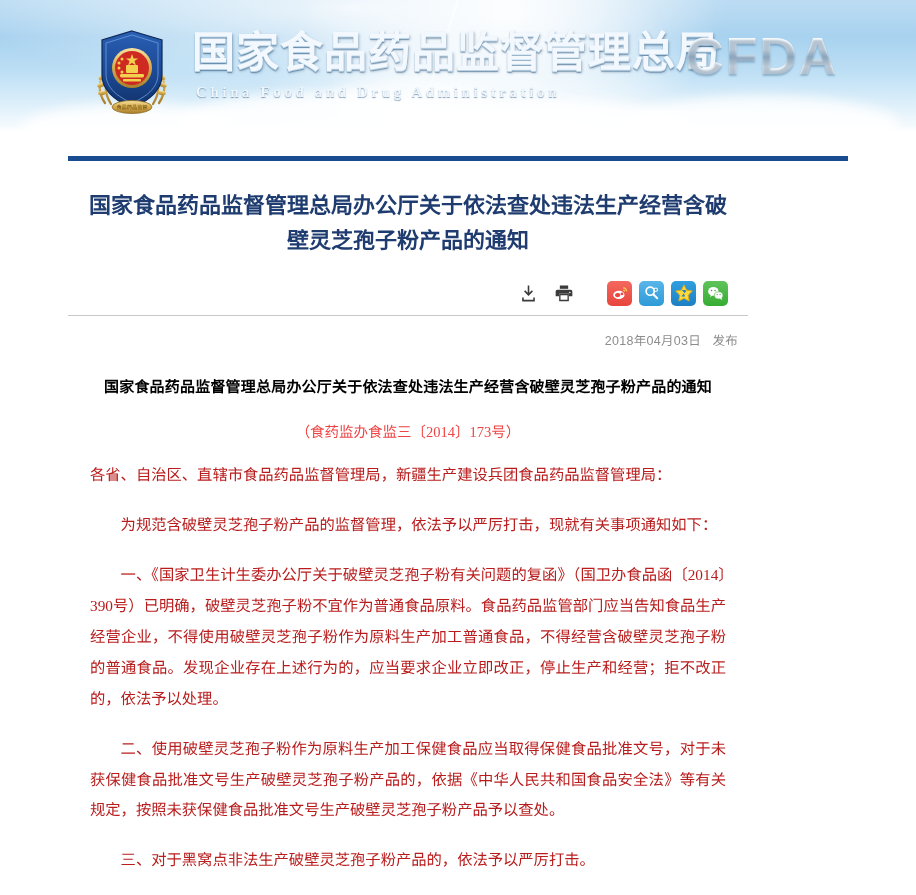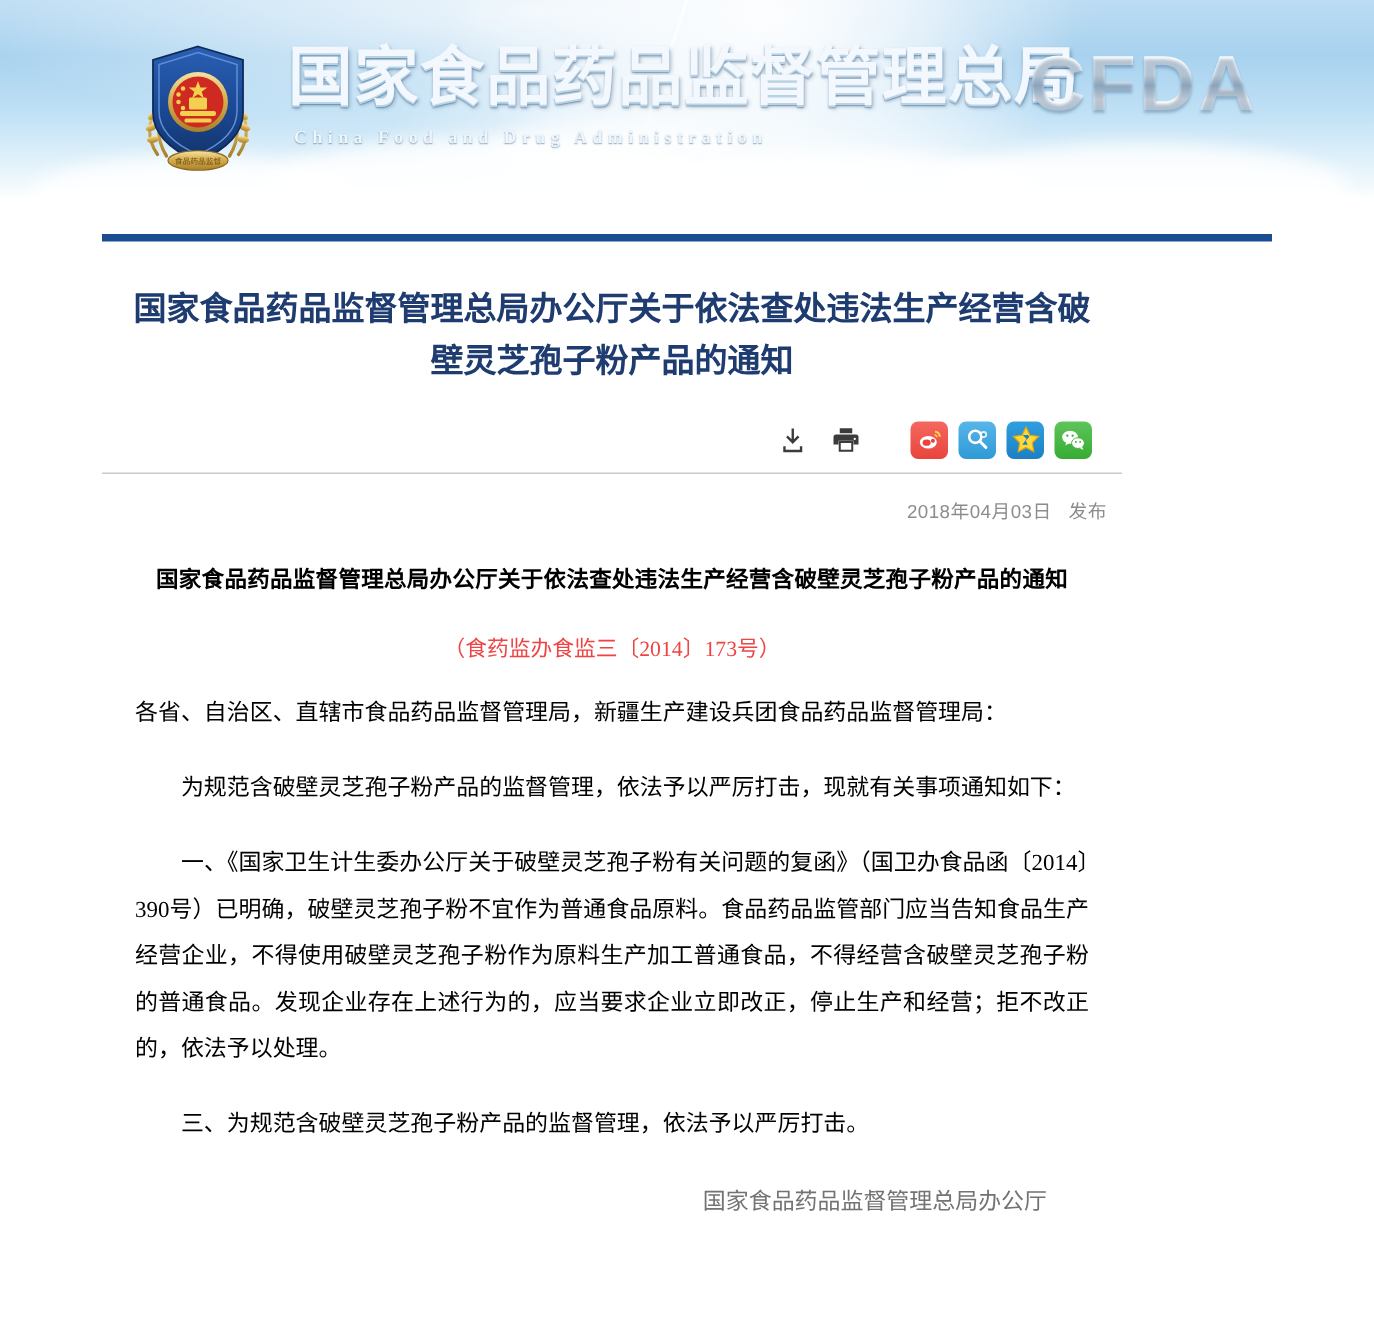--- a/index.html
+++ b/index.html
@@ -76,21 +76,21 @@
     text-shadow:
       0 1px 0 #b9d3e6,
       0 2px 1px rgba(40,80,120,0.45),
       1px 2px 3px rgba(20,60,100,0.35);
     white-space: nowrap;
   }
   .banner-en {
     position: absolute;
     left: 196px; top: 84px;
     font-family: "Liberation Serif", "DejaVu Serif", serif;
-    font-size: 12px;
+    font-size: 15px;
     font-weight: bold;
     letter-spacing: 3.6px;
     color: #eef5fb;
     text-shadow: 0 1px 1px rgba(40,85,125,0.55);
     white-space: nowrap;
   }
   .banner-cfda {
     position: absolute;
     left: 650px; top: 30px;
     font-family: "Liberation Sans", "DejaVu Sans", sans-serif;
@@ -193,21 +193,21 @@
     font-size: 14.5px;
     text-align: center;
     color: #ef4444;
   }
   .para {
     margin: 19px 0 0 0;
     font-size: 15.3px;
     line-height: 2.02;
     text-align: justify;
     text-justify: inter-ideograph;
-    color: #000000;
+    color: #b91c1c;
   }
   .para.indent { text-indent: 2em; }
   .para.no-indent { text-indent: 0; }
 
   .signature {
     margin: 22px 0 0 0;
     font-size: 15.3px;
     text-align: right;
     padding-right: 28px;
     color: #737373;
@@ -348,18 +348,19 @@
     <span>发布</span>
   </div>
 
   <div class="article">
     <div class="article-title">国家食品药品监督管理总局办公厅关于依法查处违法生产经营含破壁灵芝孢子粉产品的通知</div>
     <div class="doc-number">（食药监办食监三〔2014〕173号）</div>
 
     <p class="para no-indent">各省、自治区、直辖市食品药品监督管理局，新疆生产建设兵团食品药品监督管理局：</p>
     <p class="para indent">为规范含破壁灵芝孢子粉产品的监督管理，依法予以严厉打击，现就有关事项通知如下：</p>
     <p class="para indent">一、《国家卫生计生委办公厅关于破壁灵芝孢子粉有关问题的复函》（国卫办食品函〔2014〕390号）已明确，破壁灵芝孢子粉不宜作为普通食品原料。食品药品监管部门应当告知食品生产经营企业，不得使用破壁灵芝孢子粉作为原料生产加工普通食品，不得经营含破壁灵芝孢子粉的普通食品。发现企业存在上述行为的，应当要求企业立即改正，停止生产和经营；拒不改正的，依法予以处理。</p>
-    <p class="para indent">三、为规范含破壁灵芝孢子粉产品的监督管理，依法予以严厉打击。</p>
+    <p class="para indent">二、使用破壁灵芝孢子粉作为原料生产加工保健食品应当取得保健食品批准文号，对于未获保健食品批准文号生产破壁灵芝孢子粉产品的，依据《中华人民共和国食品安全法》等有关规定，按照未获保健食品批准文号生产破壁灵芝孢子粉产品予以查处。</p>
+    <p class="para indent">三、对于黑窝点非法生产破壁灵芝孢子粉产品的，依法予以严厉打击。</p>
 
     <p class="signature">国家食品药品监督管理总局办公厅</p>
 
   </div>
 </div>
 
 </body></html>

